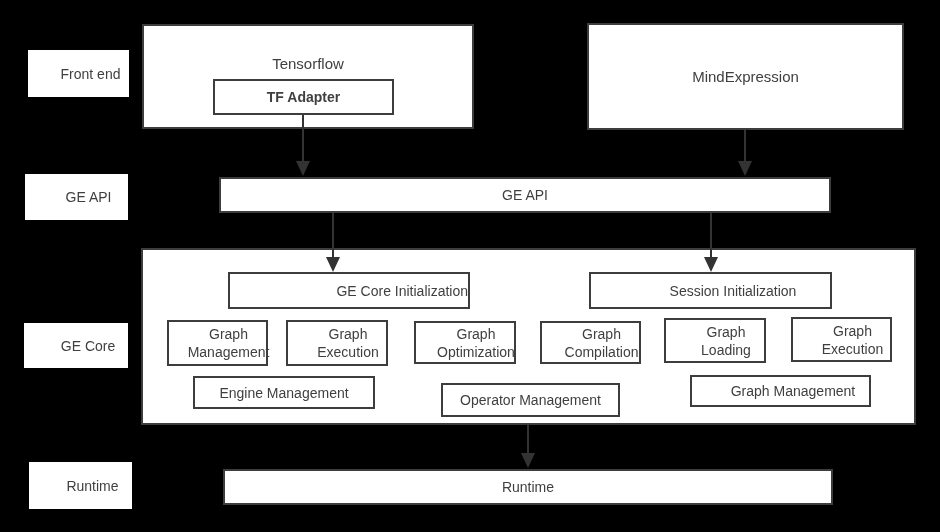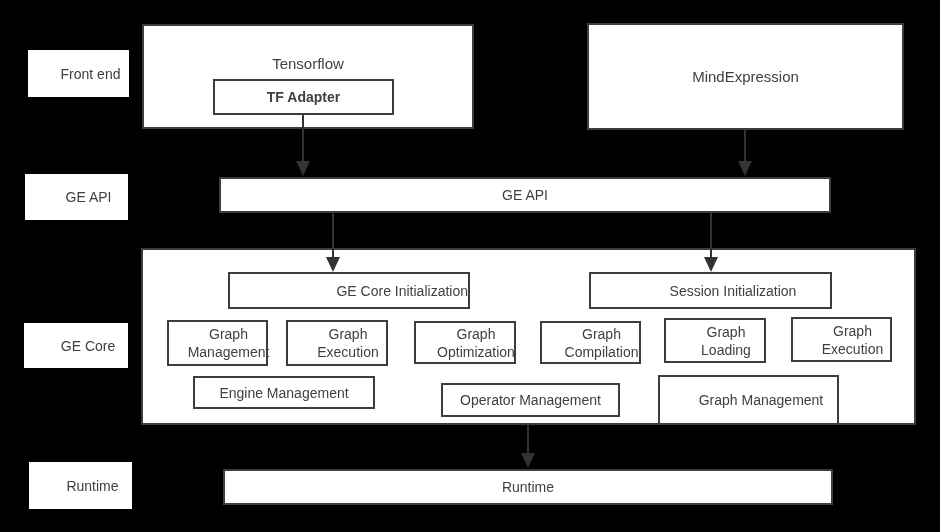--- a/index.html
+++ b/index.html
@@ -123,21 +123,21 @@
       <span>Graph</span>
       <span>Execution</span>
     </div>
 
     <div class="box" style="left:50px; top:126px; width:182px; height:33px;">
       <span>Engine Management</span>
     </div>
     <div class="box" style="left:298px; top:125px; width:179px; height:34px;margin-top:8px;">
       <span>Operator Management</span>
     </div>
-    <div class="box" style="left:515px; top:125px; width:181px; height:50px;padding-left:25px;">
+    <div class="box" style="left:547px; top:125px; width:181px; height:32px;padding-left:25px;">
       <span>Graph Management</span>
     </div>
   </div>
 
   <div class="box" style="left:223px; top:469px; width:610px; height:36px;">
     <span>Runtime</span>
   </div>
 
   <div class="arrow" style="left:296px; top:115px; height:61px;">
     <div class="stem" style="height:46px;"></div>

